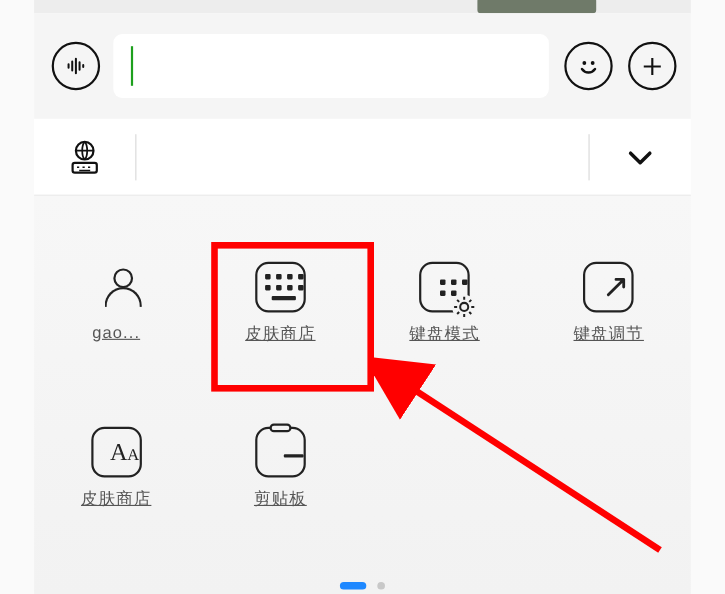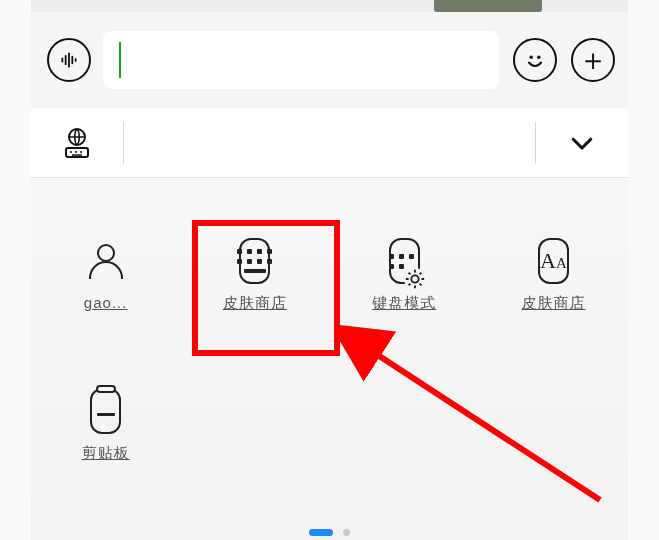--- a/index.html
+++ b/index.html
@@ -26,21 +26,21 @@
   .sugg-row .globe-key { width:92px; height:100%; display:flex; align-items:center; justify-content:center; position:relative; }
   .sugg-row .vdiv1 { position:absolute; left:92px; top:14px; width:1px; height:42px; background:#d8d8d8; }
   .sugg-row .vdiv2 { position:absolute; right:92px; top:14px; width:1px; height:42px; background:#d8d8d8; }
   .sugg-row .chev { position:absolute; right:0; top:0; width:92px; height:100%; display:flex; align-items:center; justify-content:center; }
   .sugg-row .chev svg { width:30px; height:30px; stroke:#111; }
 
   
   .panel { position:absolute; left:31px; top:178px; width:597px; height:362px; background:linear-gradient(#f7f7f7,#f2f2f2); }
   .grid { display:grid; grid-template-columns: repeat(4, 1fr); grid-template-rows: repeat(2, 150px); column-gap:0; padding-top:60px; }
   .cell { display:flex; flex-direction:column; align-items:center; justify-content:flex-start; color:#444; }
-  .cell .iconbox { width:31px; height:46px; border:2.5px solid #222; border-radius:12px; display:flex; align-items:center; justify-content:center; position:relative; }
+  .cell .iconbox { width:46px; height:46px; border:2.5px solid #222; border-radius:12px; display:flex; align-items:center; justify-content:flex-end; position:relative; }
   .cell .iconbox.naked { border:none; border-radius:0; }
   .cell .label { margin-top:10px; font-size:15px; color:#555; letter-spacing:1px;text-decoration:underline; }
 
   .dots-row { display:flex; gap:5px; }
   .dots-row span { width:5px; height:5px; background:#222; border-radius:1px; }
 
   .person-icon { display:flex; flex-direction:column; align-items:center; }
   .person-icon .head { width:18px; height:18px; border:2.5px solid #222; border-radius:50%; }
   .person-icon .body { width:34px; height:18px; border:2.5px solid #222; border-bottom:none; border-radius:18px 18px 0 0; margin-top:-1px; }
 
@@ -159,20 +159,28 @@
         <svg width="22" height="22" viewBox="0 0 24 24" style="position:absolute;right:-8px;bottom:-8px;background:#f4f4f4;border-radius:50%">
           <circle cx="12" cy="12" r="4" stroke="#222" stroke-width="2" fill="none"></circle>
           <path d="M12 2v3M12 19v3M2 12h3M19 12h3M5 5l2 2M17 17l2 2M19 5l-2 2M7 17l-2 2" stroke="#222" stroke-width="2"></path>
         </svg>
       </div>
       <div class="label">键盘模式</div>
     </div>
 
 
 
+    <div class="cell">
+      <div class="iconbox">
+        <svg width="28" height="28" viewBox="0 0 24 24">
+          <path d="M6 18L18 6 M18 6h-6 M18 6v6" stroke="#222" stroke-width="2.2" fill="none" stroke-linecap="round" stroke-linejoin="round"></path>
+        </svg>
+      </div>
+      <div class="label">键盘调节</div>
+    </div>
 
     <div class="cell">
       <div class="iconbox">
         <span class="Aa">A<span style="font-size:15px">A</span></span>
       </div>
       <div class="label">皮肤商店</div>
     </div>
 
     <div class="cell">
       <div class="iconbox" style="position:relative">

